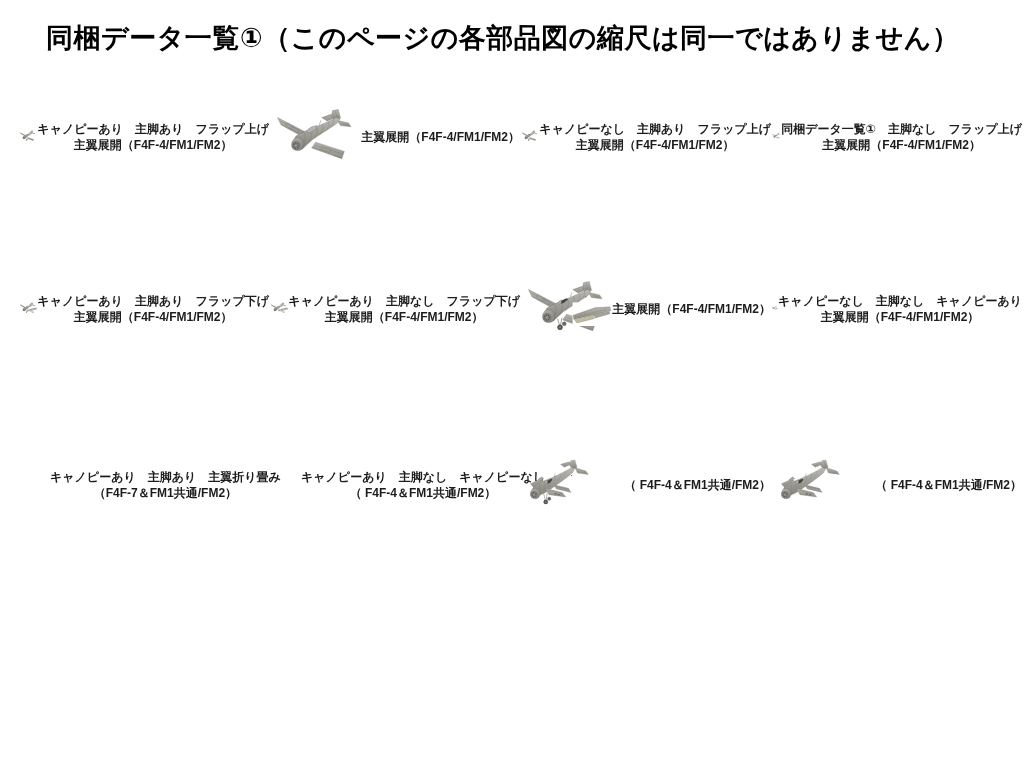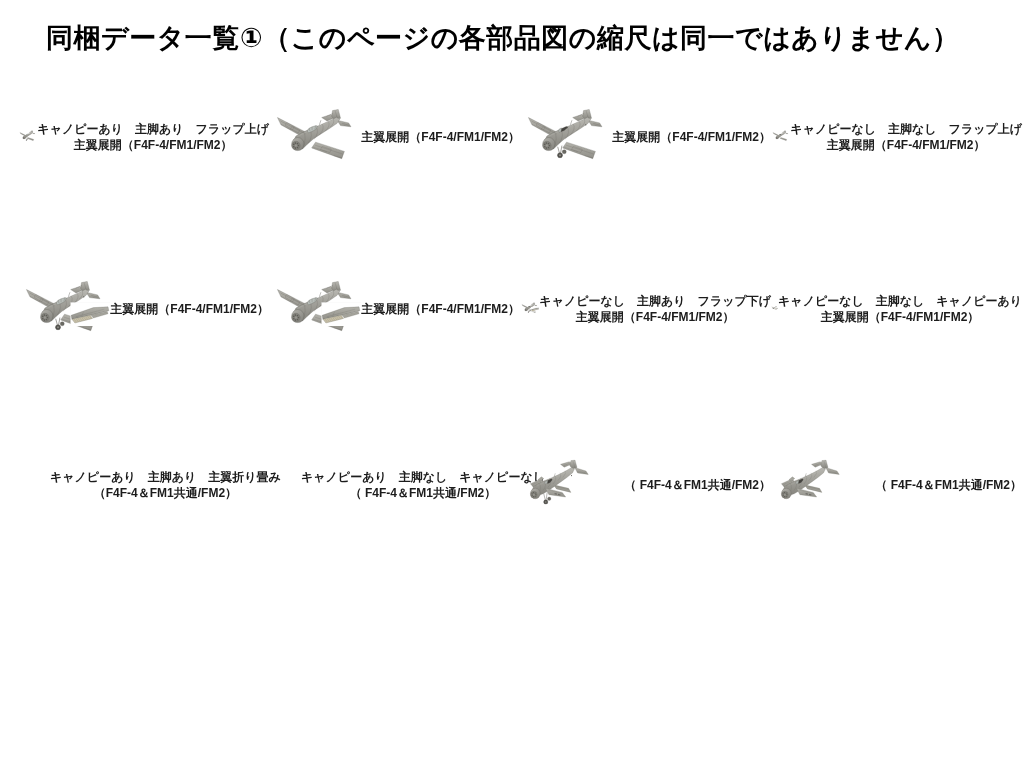--- a/index.html
+++ b/index.html
@@ -250,75 +250,77 @@
 
     <figure class="cell r1">
       <div class="render">
         <svg viewBox="0 0 240 150">
           <use href="#planeExt"></use>
           <use href="#cockpitOpenExt"></use>
           <use href="#gearExt"></use>
         </svg>
       </div>
       <figcaption class="caption">
+        <div>キャノピーなし　主脚あり　フラップ上げ</div>
         <div>主翼展開（F4F-4/FM1/FM2）</div>
       </figcaption>
     </figure>
 
     <figure class="cell r1">
       <div class="render">
         <svg viewBox="0 0 240 150">
           <use href="#planeExt"></use>
           <use href="#cockpitOpenExt"></use>
         </svg>
       </div>
       <figcaption class="caption">
-        <div>キャノピーなし　主脚なし　フラップ上げ</div>
+        <div>同梱データ一覧①　主脚なし　フラップ上げ</div>
         <div>主翼展開（F4F-4/FM1/FM2）</div>
       </figcaption>
     </figure>
 
     <figure class="cell r2">
       <div class="render">
         <svg viewBox="0 0 240 150">
           <use href="#planeExt"></use>
           <use href="#canopyExt"></use>
           <use href="#gearExt"></use>
           <use href="#flapInset" x="136" y="60" width="104" height="62"></use>
         </svg>
       </div>
       <figcaption class="caption">
+        <div>キャノピーあり　主脚あり　フラップ下げ</div>
         <div>主翼展開（F4F-4/FM1/FM2）</div>
       </figcaption>
     </figure>
 
     <figure class="cell r2">
       <div class="render">
         <svg viewBox="0 0 240 150">
           <use href="#planeExt"></use>
           <use href="#canopyExt"></use>
           <use href="#flapInset" x="136" y="60" width="104" height="62"></use>
         </svg>
       </div>
       <figcaption class="caption">
+        <div>キャノピーあり　主脚なし　フラップ下げ</div>
         <div>主翼展開（F4F-4/FM1/FM2）</div>
       </figcaption>
     </figure>
 
     <figure class="cell r2">
       <div class="render">
         <svg viewBox="0 0 240 150">
           <use href="#planeExt"></use>
           <use href="#cockpitOpenExt"></use>
           <use href="#gearExt"></use>
           <use href="#flapInset" x="136" y="60" width="104" height="62"></use>
         </svg>
       </div>
       <figcaption class="caption">
-        <div>キャノピーなし　主脚あり　フラップ下げ</div>
         <div>主翼展開（F4F-4/FM1/FM2）</div>
       </figcaption>
     </figure>
 
     <figure class="cell r2">
       <div class="render">
         <svg viewBox="0 0 240 150">
           <use href="#planeExt"></use>
           <use href="#cockpitOpenExt"></use>
           <use href="#flapInset" x="136" y="60" width="104" height="62"></use>
@@ -333,21 +335,21 @@
     <figure class="cell r3">
       <div class="render lg">
         <svg viewBox="0 0 250 170">
           <use href="#planeFold"></use>
           <use href="#canopyFold"></use>
           <use href="#gearFold"></use>
         </svg>
       </div>
       <figcaption class="caption">
         <div>キャノピーあり　主脚あり　主翼折り畳み</div>
-        <div>（F4F-4＆FM1共通/FM2）</div>
+        <div>（F4F-7＆FM1共通/FM2）</div>
       </figcaption>
     </figure>
 
     <figure class="cell r3">
       <div class="render lg">
         <svg viewBox="0 0 250 170">
           <use href="#planeFold"></use>
           <use href="#canopyFold"></use>
         </svg>
       </div>

